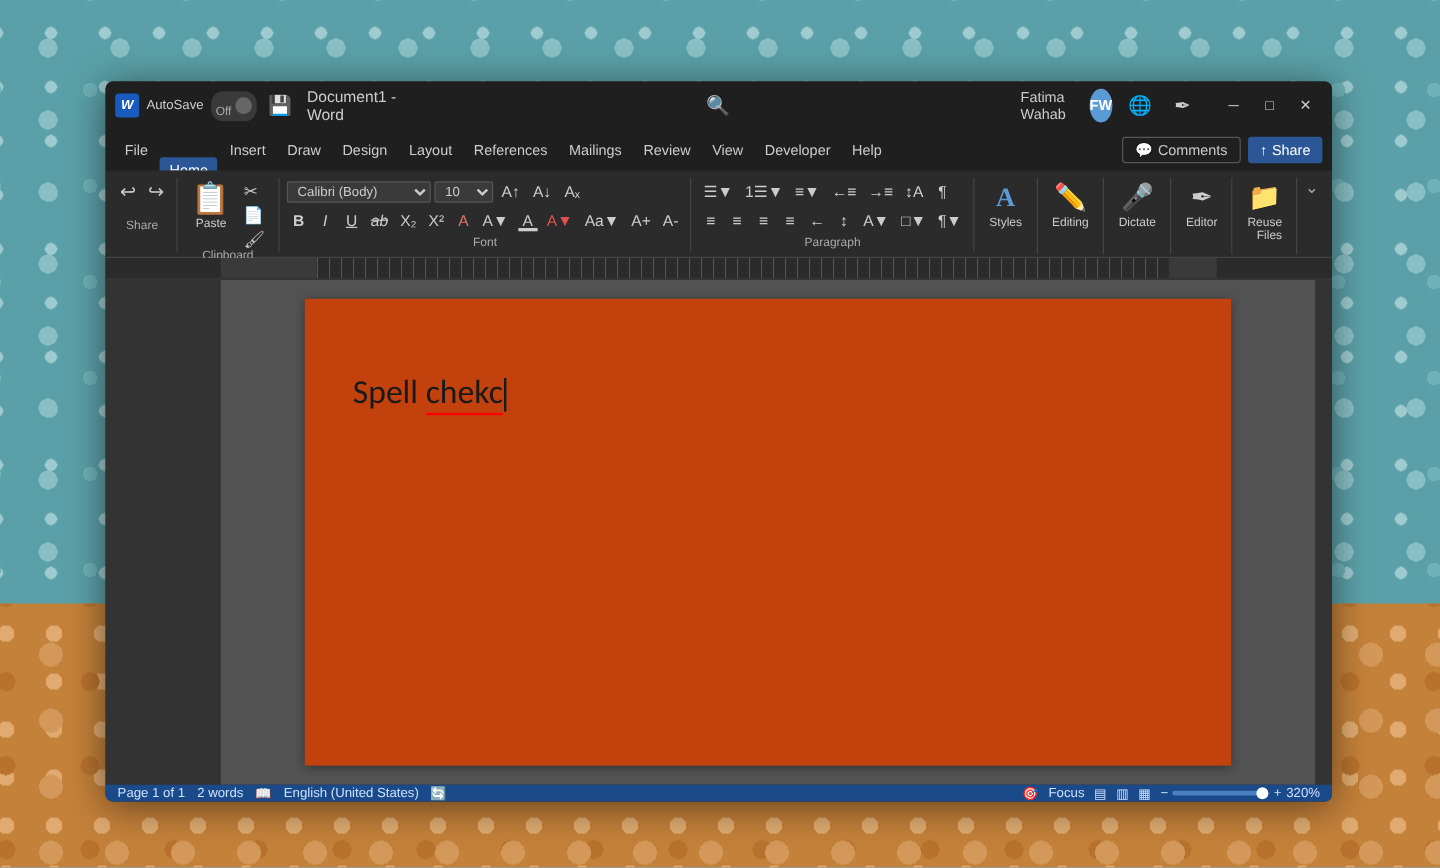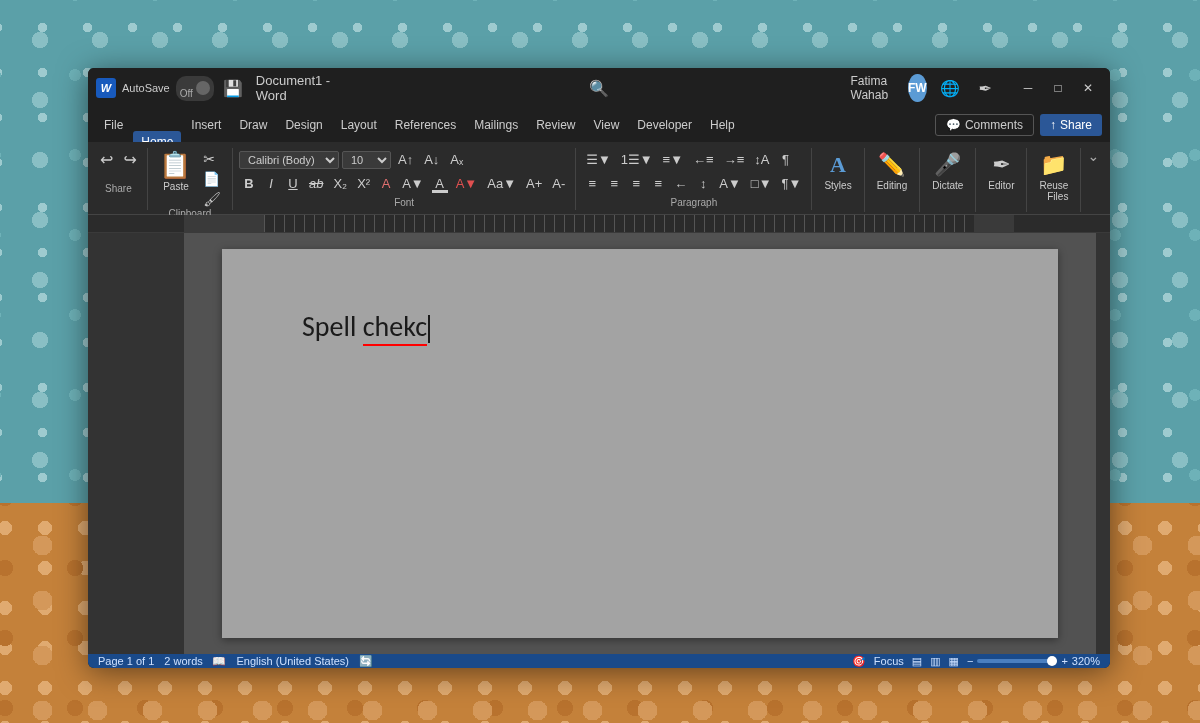--- a/index.html
+++ b/index.html
@@ -272,21 +272,21 @@
       padding: 1px 3px;
       border-radius: 2px;
     }
     .font-select {
       background: #3a3a3a;
       color: #ccc;
       border: 1px solid #555;
       border-radius: 2px;
       font-size: 11px;
       padding: 1px 4px;
-      width: 100px;
+      width: 120px;
       cursor: pointer;
     }
     .size-select {
       background: #3a3a3a;
       color: #ccc;
       border: 1px solid #555;
       border-radius: 2px;
       font-size: 11px;
       padding: 1px 4px;
       width: 49px;
@@ -371,25 +371,25 @@
     }
     .doc-scroll-area {
       flex: 1;
       display: flex;
       justify-content: center;
       overflow-y: auto;
       padding: 16px 0;
       background: #525252;
     }
     .page {
-      width: 836px;
+      width: 772px;
       min-height: 360px;
-      background: #a3a3a3;
+      background: #c2410c;
       box-shadow: 0 2px 8px rgba(0,0,0,0.4);
-      padding: 60px 80px;
+      padding: 60px 40px;
       position: relative;
     }
     .spell-error {
       border-bottom: 2px solid red;
       text-decoration: none;
     }
     .cursor {
       display: inline-block;
       width: 2px;
       height: 28px;

